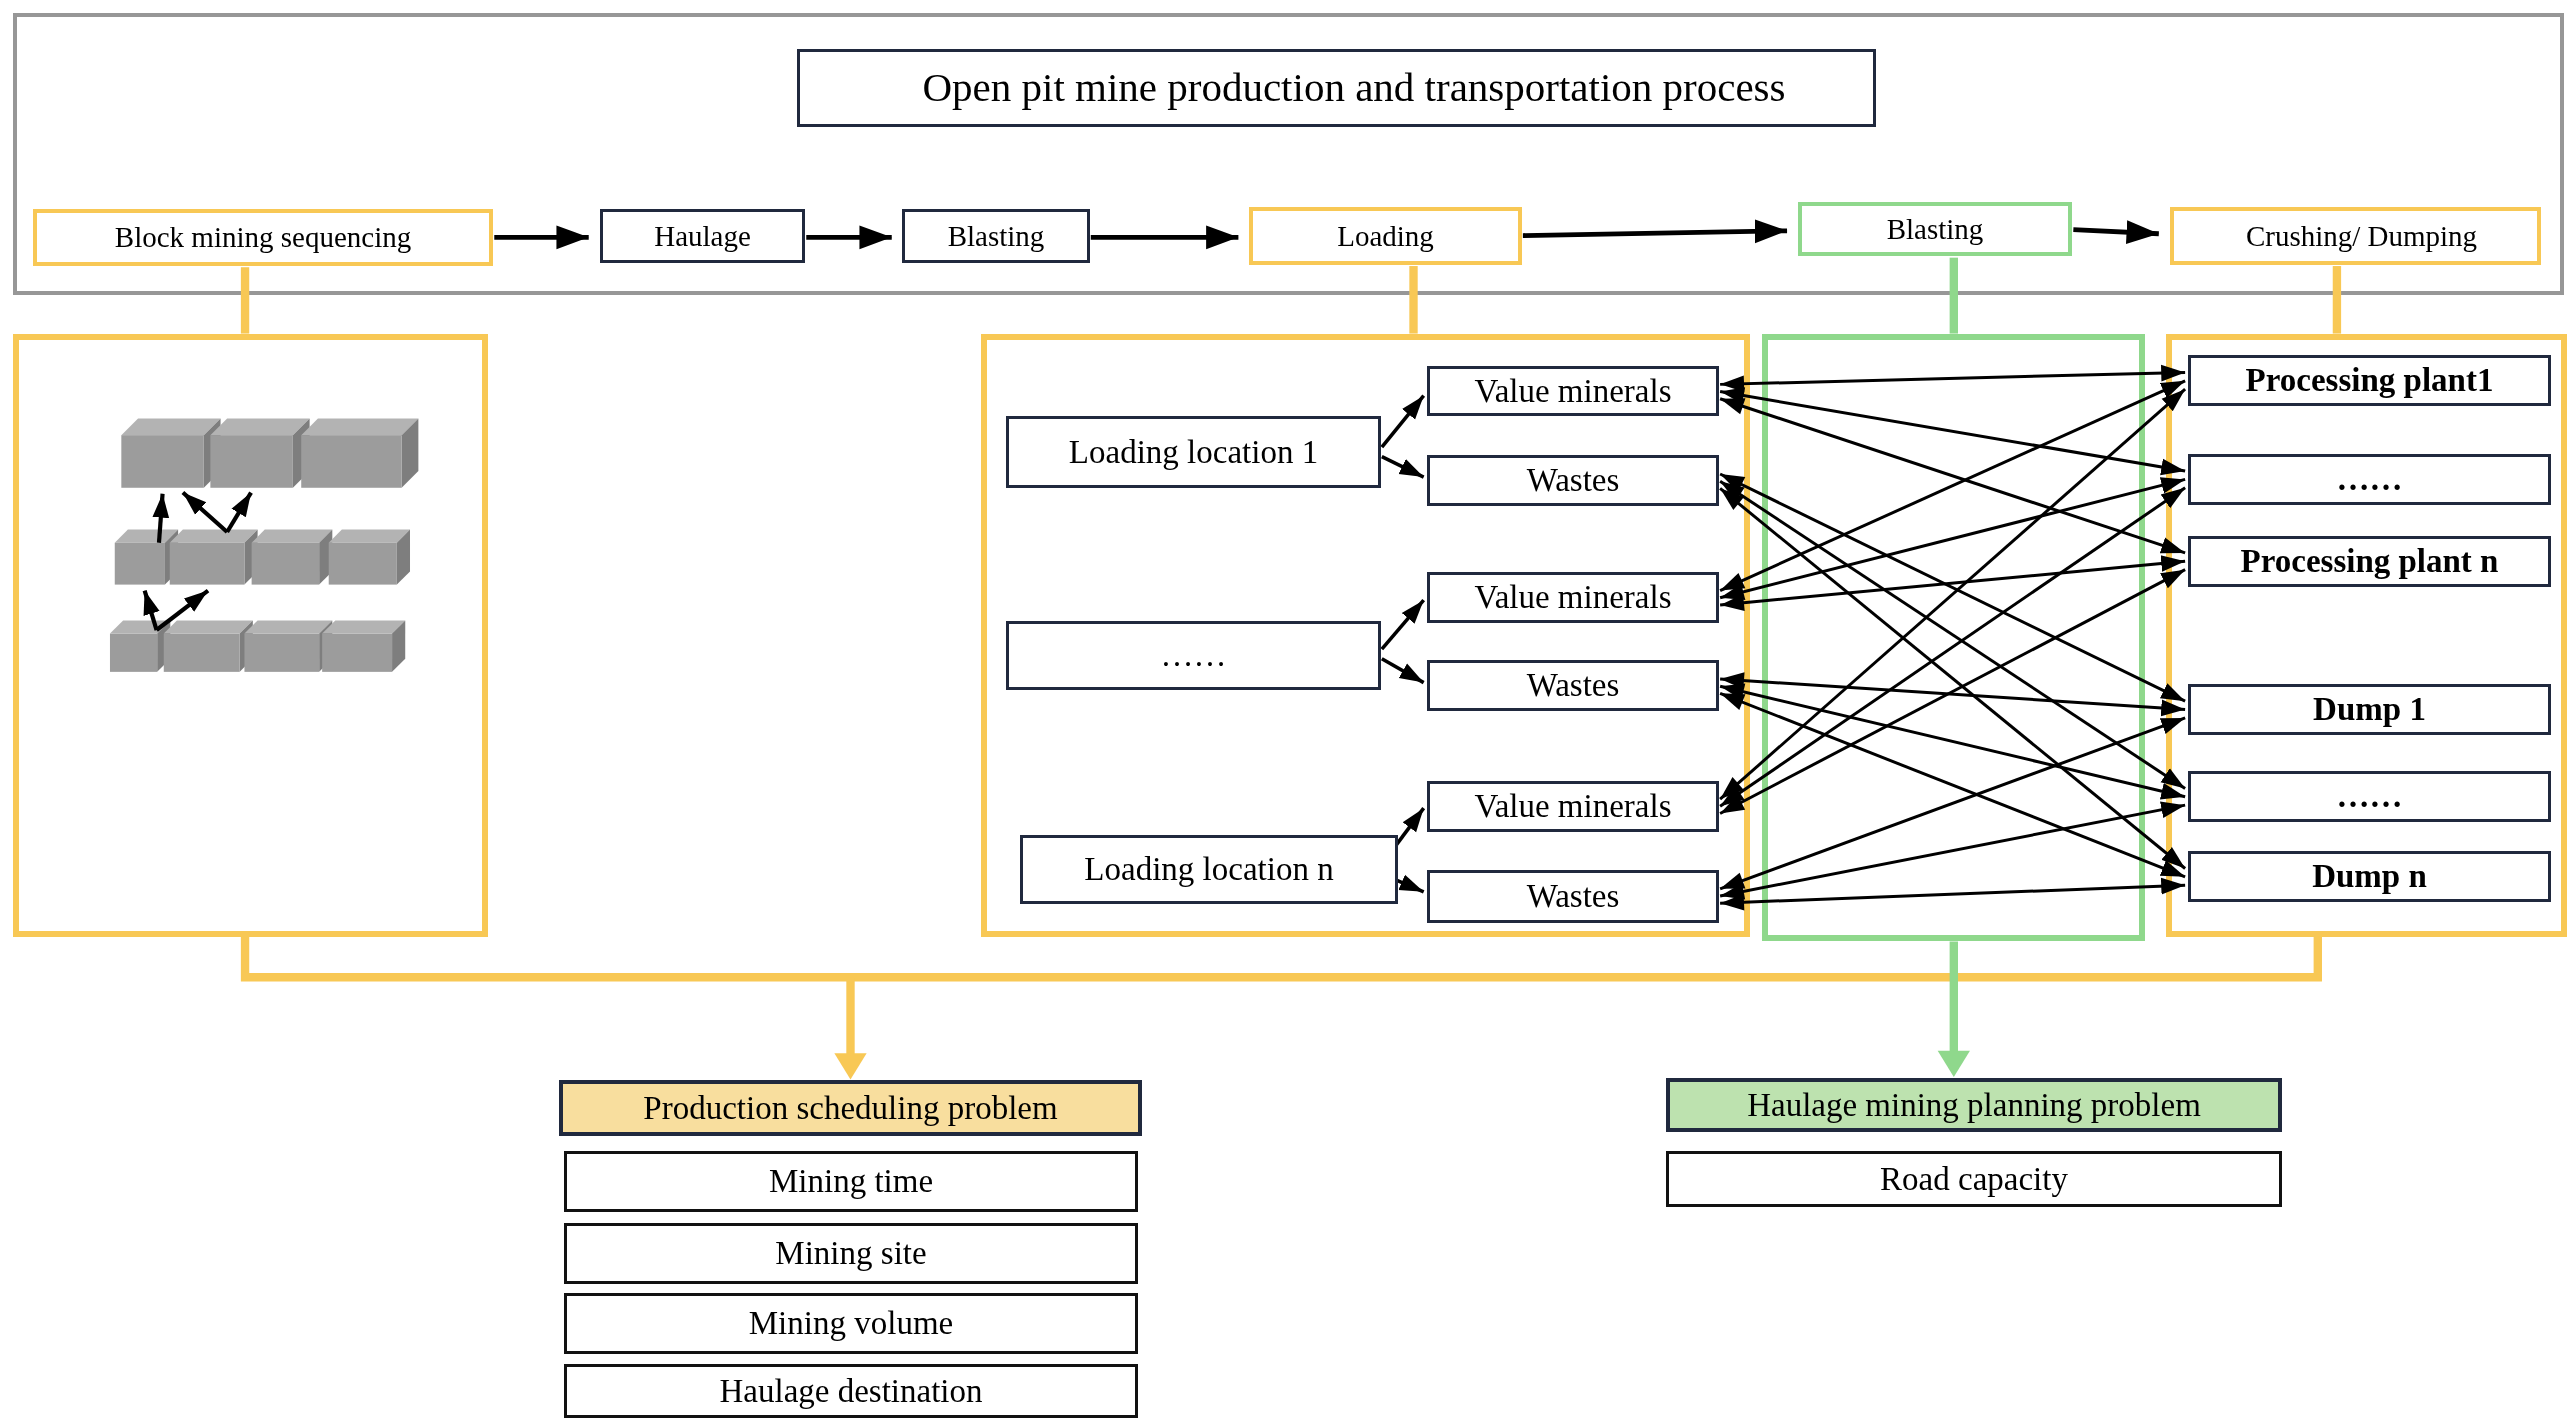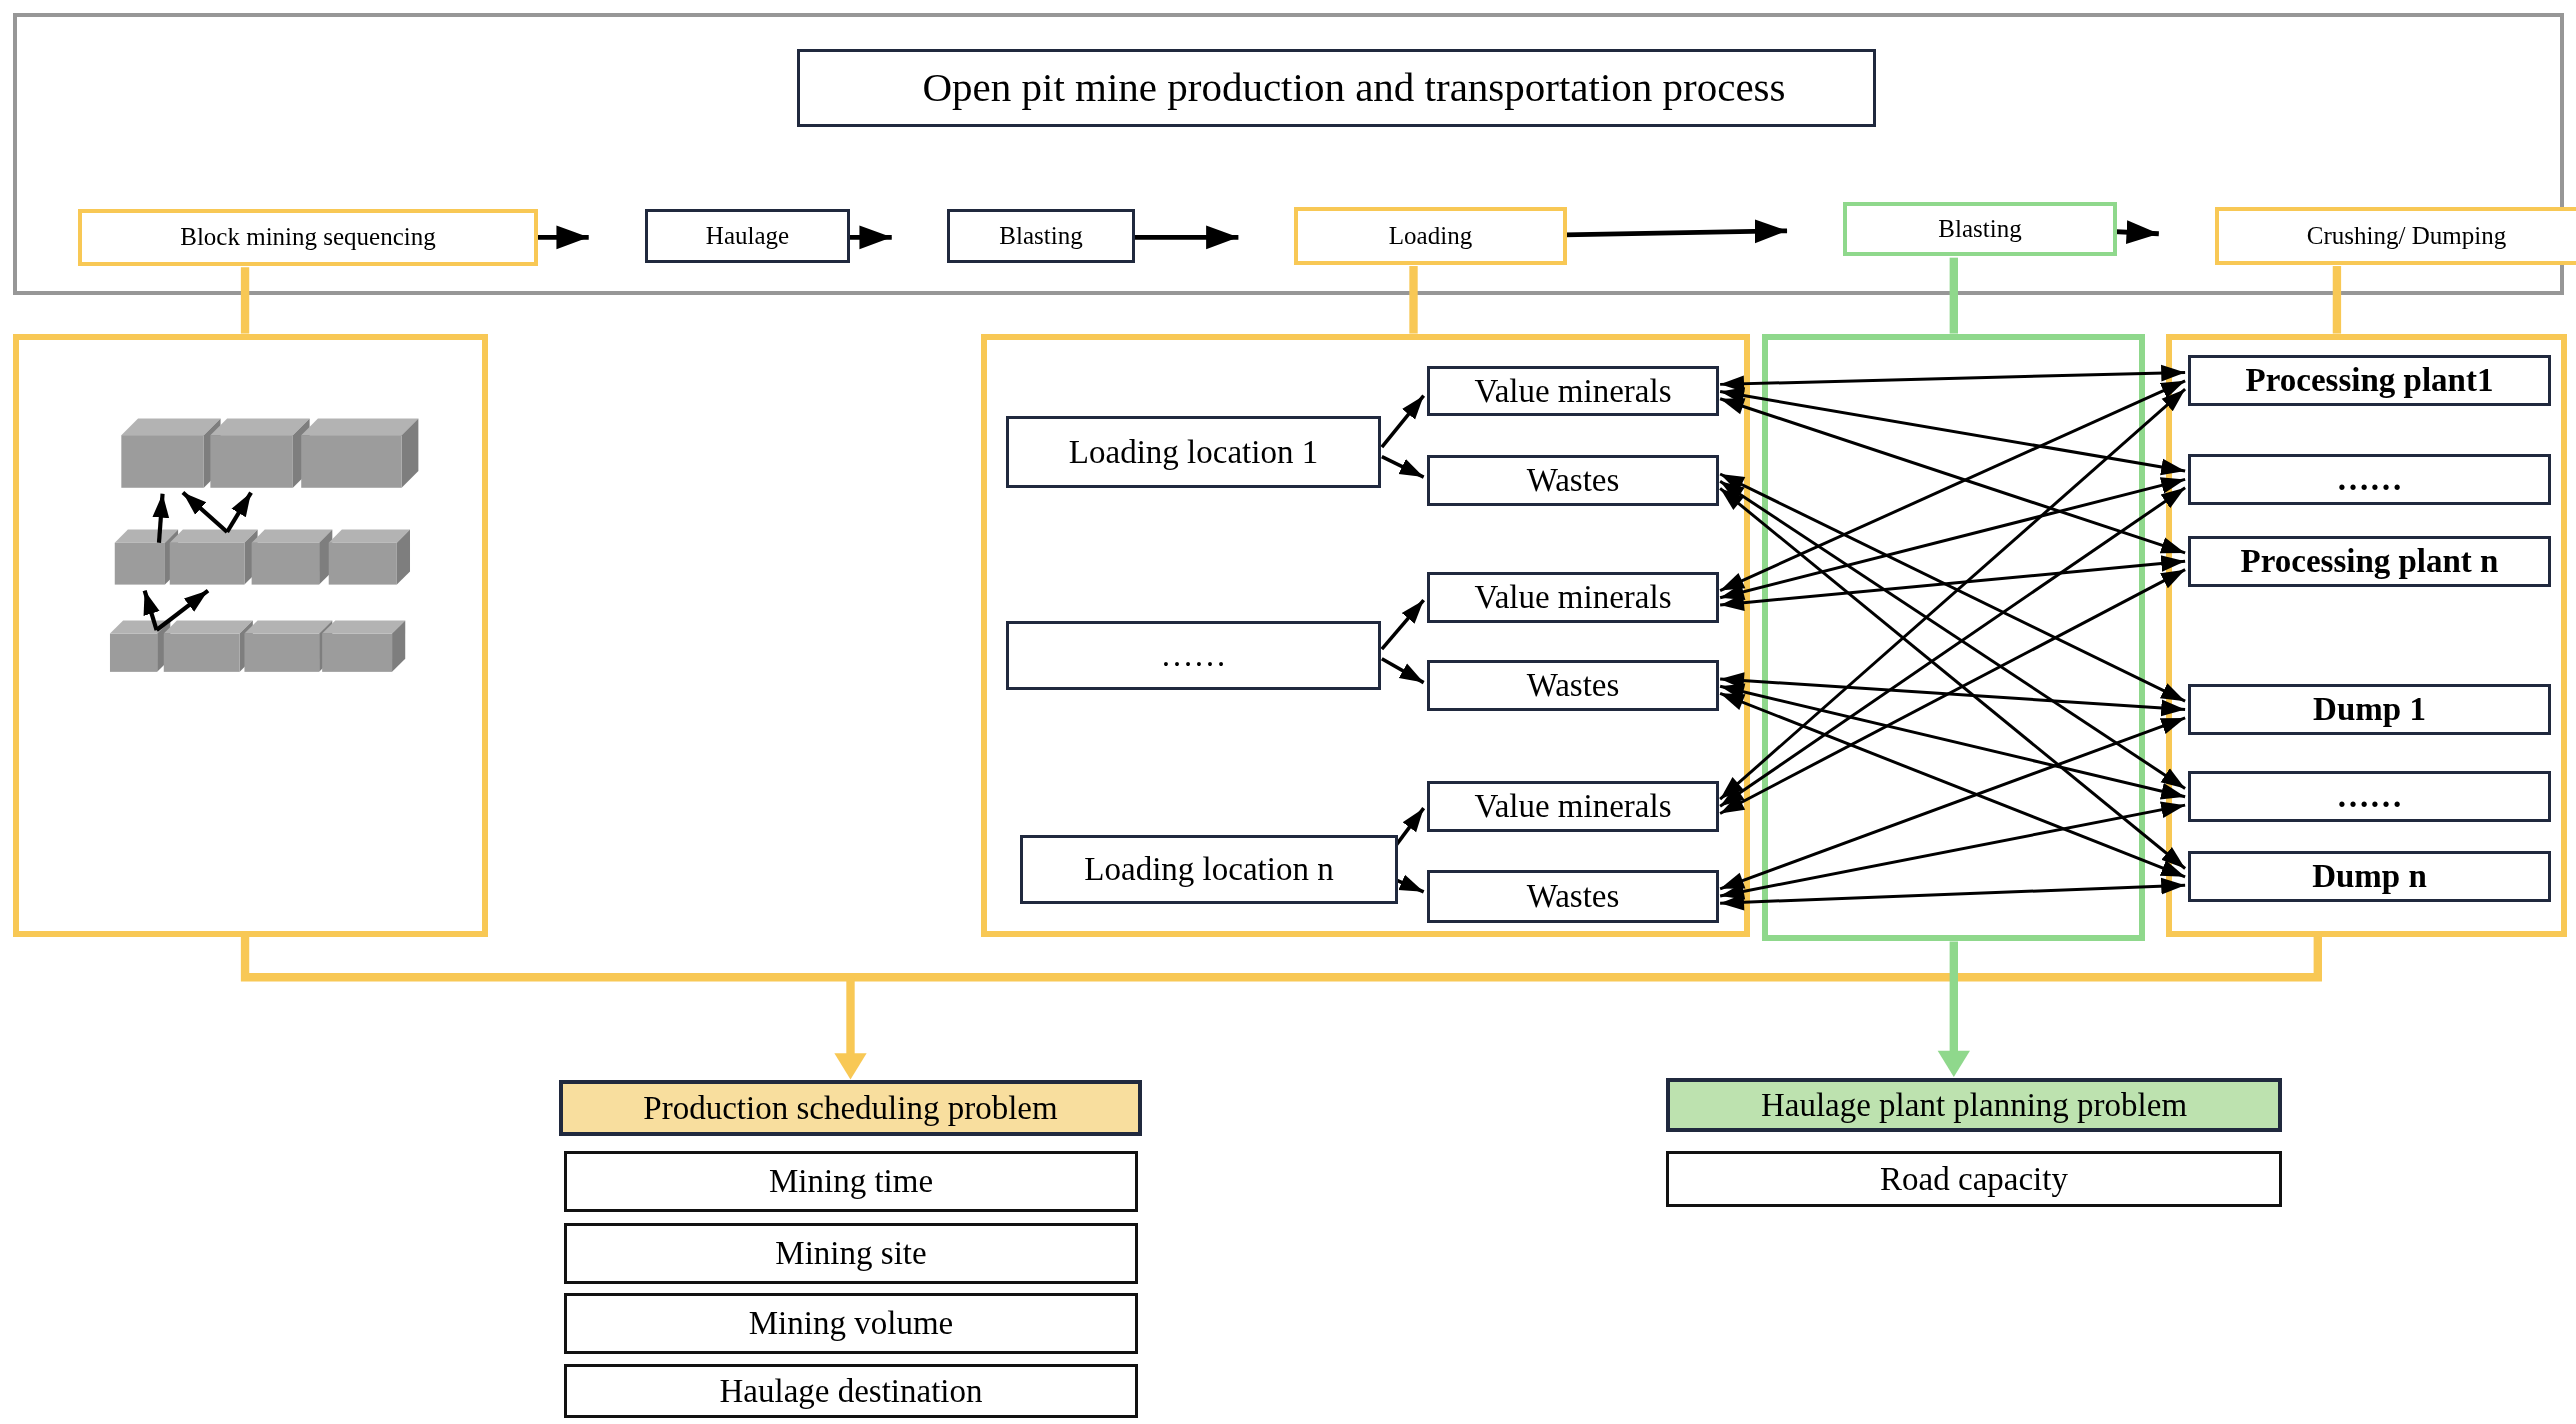--- a/index.html
+++ b/index.html
@@ -17,21 +17,21 @@
   .panel.y{border:6px solid var(--yellow);}
   .panel.g{border:6px solid var(--green);background:transparent;}
   svg.wires{position:absolute;left:0;top:0;width:2576px;height:1425px;z-index:2;}
   .box{position:absolute;display:flex;align-items:center;justify-content:center;
     background:#fff;box-sizing:border-box;text-align:center;z-index:3;line-height:1.05;}
   .bNavy{border:3.6px solid var(--navy);}
   .bNavy7{border:4.2px solid var(--navy);}
   .bBlack{border:3.6px solid #111;}
   .bYellow{border:4.8px solid var(--yellow);}
   .bGreen{border:4.8px solid var(--green);}
-  .f68{font-size:41px;padding-left:35px;} .f58{font-size:25px;margin-left:45px;} .f56{font-size:33px;} .f55{font-size:33px;}
+  .f68{font-size:41px;padding-left:35px;} .f58{font-size:29px;} .f56{font-size:33px;} .f55{font-size:33px;}
   .bold{font-weight:700;}
   .fillY{background:var(--yellow-fill);}
   .fillG{background:var(--green-fill);}
 </style>
 </head>
 <body>
 
 <div class="canvas">
 
   <div class="gray-frame"></div>
@@ -178,17 +178,17 @@
   <div class="box bNavy f56 bold" style="left:2188px;top:684px;width:363px;height:51px;">Dump 1</div>
   <div class="box bNavy f56 bold" style="left:2188px;top:771px;width:363px;height:51px;">……</div>
   <div class="box bNavy7 fillY f56" style="left:559px;top:1080px;width:583px;height:56px;">Production scheduling problem</div>
 
   <div class="box bNavy f56 bold" style="left:2188px;top:851px;width:363px;height:51px;">Dump n</div>
   <div class="box bBlack f56" style="left:564px;top:1151px;width:574px;height:61px;">Mining time</div>
   <div class="box bBlack f56" style="left:564px;top:1223px;width:574px;height:61px;">Mining site</div>
   <div class="box bBlack f56" style="left:564px;top:1293px;width:574px;height:61px;">Mining volume</div>
   <div class="box bBlack f56" style="left:564px;top:1364px;width:574px;height:54px;">Haulage destination</div>
 
-  <div class="box bNavy7 fillG f56" style="left:1666px;top:1078px;width:616px;height:54px;">Haulage plant planning problem</div>
+  <div class="box bNavy7 fillG f56" style="left:1666px;top:1078px;width:616px;height:54px;">Haulage mining planning problem</div>
   <div class="box bBlack f56" style="left:1666px;top:1151px;width:616px;height:56px;">Road capacity</div>
 
 </div>
 
 
 </body></html>

